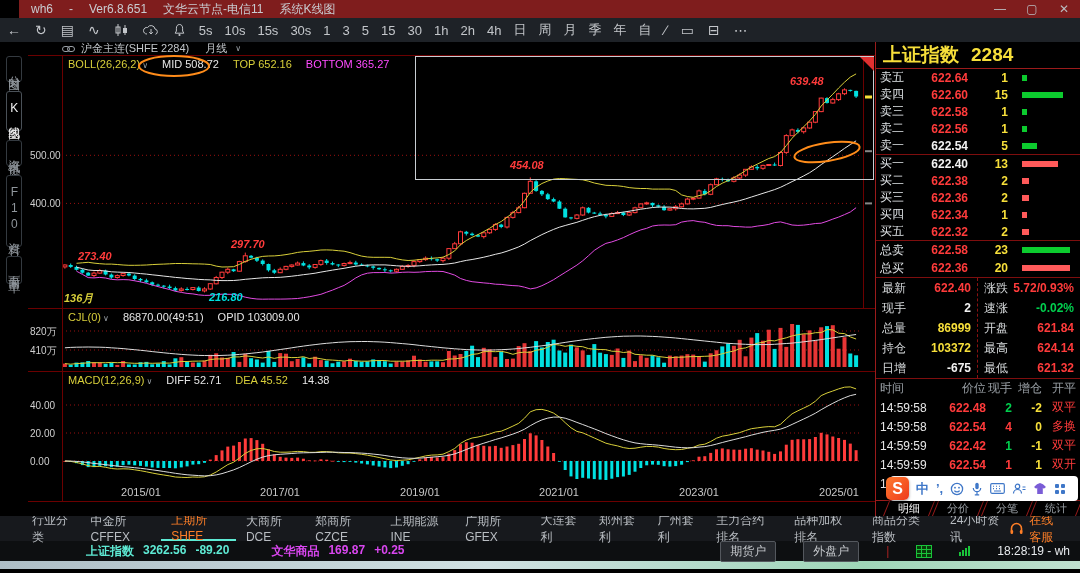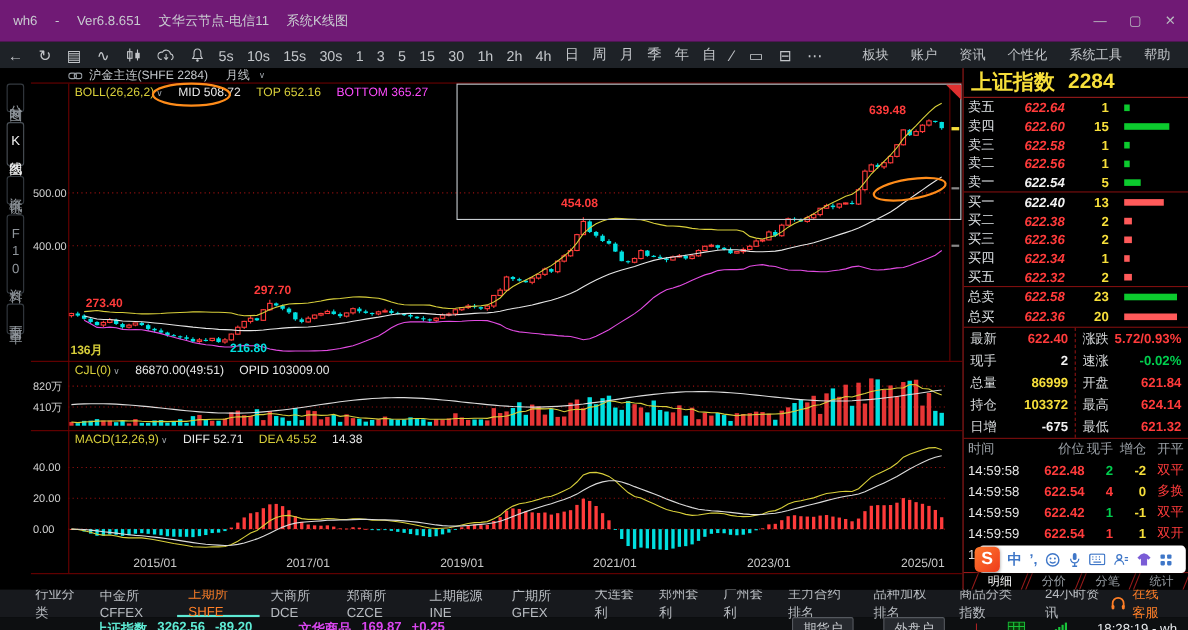--- a/index.html
+++ b/index.html
@@ -1,18 +1,18 @@
 <!DOCTYPE html>
 <html><head>
 <meta charset="utf-8">
 <style>
   html,body{margin:0;padding:0;background:#000;}
   body{width:1080px;height:573px;overflow:hidden;font-family:"Liberation Sans","DejaVu Sans",sans-serif;}
   
-  .titlebar{height:38px;background:#701a75;display:flex;align-items:center;color:#c9ccd1;font-size:12px;}
+  .titlebar{height:18px;background:#7f1d1d;display:flex;align-items:center;color:#c9ccd1;font-size:12px;margin-left:19px;}
   .titlebar span{margin-left:16px;}
   .titlebar .first{margin-left:12px;}
   .winctl{margin-left:auto;display:flex;height:100%;}
   .winbtn{width:32px;display:flex;align-items:center;justify-content:center;color:#b9bcc0;font-size:12px;}
   
   .toolbar{height:24px;background:#1e2227;display:flex;align-items:center;color:#c3c6ca;}
   .tbi{margin:0 7px;font-size:14px;line-height:1;display:flex;align-items:center;}
   .period{margin:0 6px;font-size:13px;color:#c3c6ca;}
   .menus{margin-left:auto;display:flex;gap:20px;padding-right:16px;font-size:12px;}
   .menu-item{color:#c3c6ca;}
@@ -23,33 +23,33 @@
   .vtab.active{color:#f2f2f2;border-color:#4a5158;}
   
   .chart-area{position:relative;width:847px;background:#000;overflow:hidden;}
   .chart-header{position:absolute;top:0;left:0;width:100%;height:14px;display:flex;align-items:center;font-size:11px;color:#c2c6ca;border-bottom:1px solid #6b0000;box-sizing:border-box;gap:6px;padding-left:34px;}
   .hline{position:absolute;left:0;right:0;height:1px;background:#6b0000;}
   .vline{position:absolute;width:1px;background:#6b0000;}
   .indrow{position:absolute;font-size:11px;display:flex;gap:14px;white-space:nowrap;z-index:3;}
   .yel{color:#d8cf3a}.wht{color:#e6e6e6}.mag{color:#ff4bff}.redt{color:#ff3b3b}
   .cyant{color:#00e0e0}
   .caret{font-size:8px;color:#9aa0a6;margin-left:2px;}
-  .ann{position:absolute;font-size:11px;font-weight:bold;z-index:4;}
+  .ann{position:absolute;font-size:11px;font-weight:bold;z-index:4;font-style:italic;}
   .rect-ann{position:absolute;border:1px solid #c8cdd2;z-index:2;}
   .tri-ann{position:absolute;width:0;height:0;border-left:14px solid transparent;border-top:14px solid #e03030;z-index:4;}
   .ellipse-ann{position:absolute;z-index:5;}
   .xaxis{position:absolute;left:0;top:444px;width:100%;height:14px;font-size:11px;color:#c8c8c8;}
   .xaxis span{position:absolute;transform:translateX(-50%);}
   svg.pane{position:absolute;left:0;display:block;}
   
   .rpanel{width:205px;border-left:1px solid #9b1b1b;display:flex;flex-direction:column;position:relative;background:#000;box-sizing:border-box;}
   .rp-title{height:27px;display:flex;align-items:center;color:#f7df3a;font-size:19px;font-weight:bold;padding-left:7px;gap:12px;border-bottom:1px solid #9b1b1b;box-sizing:border-box;}
   .lrow{height:17px;display:flex;align-items:center;font-size:12px;padding:0 4px;}
   .lrow .lab{width:30px;color:#dfe3e6;}
-  .lrow .prc{width:58px;text-align:right;font-weight:bold;font-style:italic;}
+  .lrow .prc{width:58px;text-align:right;font-weight:bold;}
   .lrow .vol{width:40px;text-align:right;color:#f7df3a;font-weight:bold;}
   .lrow .barbox{flex:1;padding-left:14px;display:flex;align-items:center;}
   .hbar{height:6px;}
   .sep{height:1px;background:#7e0e0e;}
   .stats{display:flex;height:100px;}
   .scol{width:50%;box-sizing:border-box;}
   .scol.left{border-right:1px dashed #8b1212;}
   .srow{height:20px;display:flex;align-items:center;justify-content:space-between;padding:0 6px;font-size:12px;}
   .srow .slab{color:#d7dadc;}
   .srow .sval{font-weight:bold;}
@@ -141,28 +141,20 @@
     <span class="period">日</span>
     <span class="period">周</span>
     <span class="period">月</span>
     <span class="period">季</span>
     <span class="period">年</span>
     <span class="period">自</span>
     <span class="tbi">∕</span>
     <span class="tbi">▭</span>
     <span class="tbi">⊟</span>
     <span class="tbi">⋯</span>
-    <div class="menus">
-      <span class="menu-item">板块</span>
-      <span class="menu-item">账户</span>
-      <span class="menu-item">资讯</span>
-      <span class="menu-item">个性化</span>
-      <span class="menu-item">系统工具</span>
-      <span class="menu-item">帮助</span>
-    </div>
   </div>
 
 <div class="workspace">
   <div class="sidebar" id="sidebar">
       <div class="vtab">分时图</div>
       <div class="vtab active">K线图</div>
       <div class="vtab">资讯链</div>
       <div class="vtab">F10资料</div>
       <div class="vtab">页面下单</div>
     </div>

